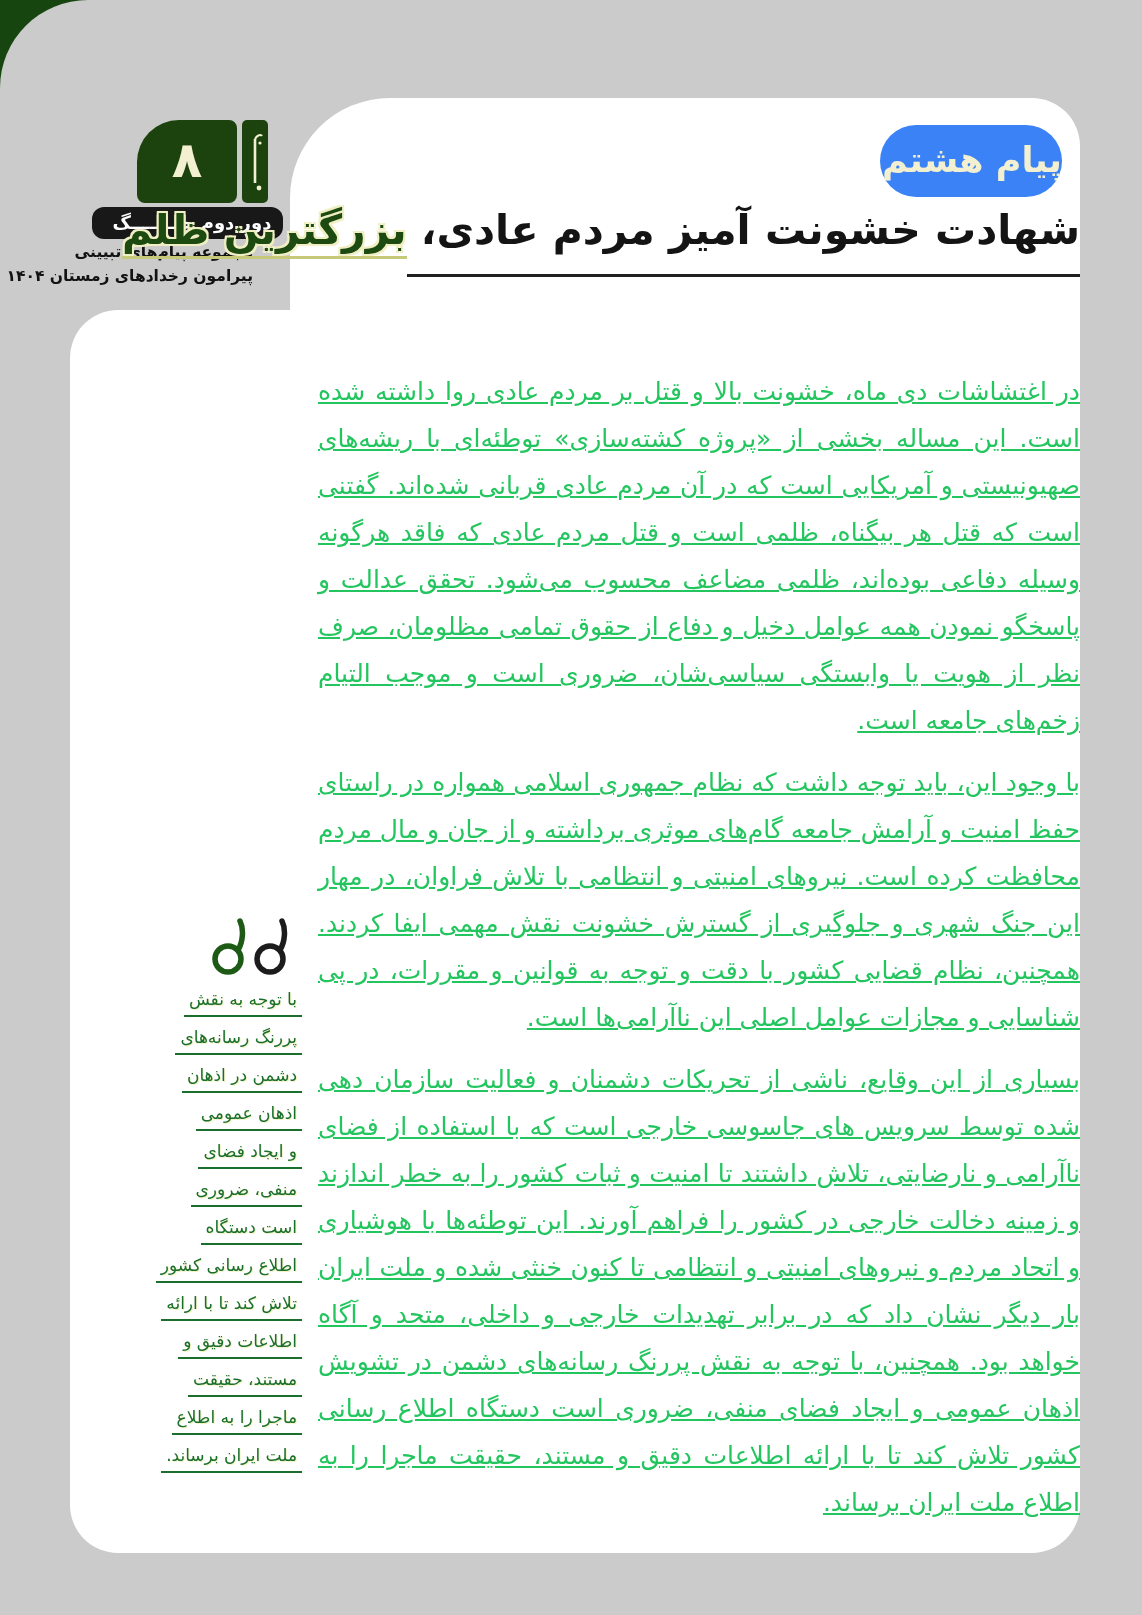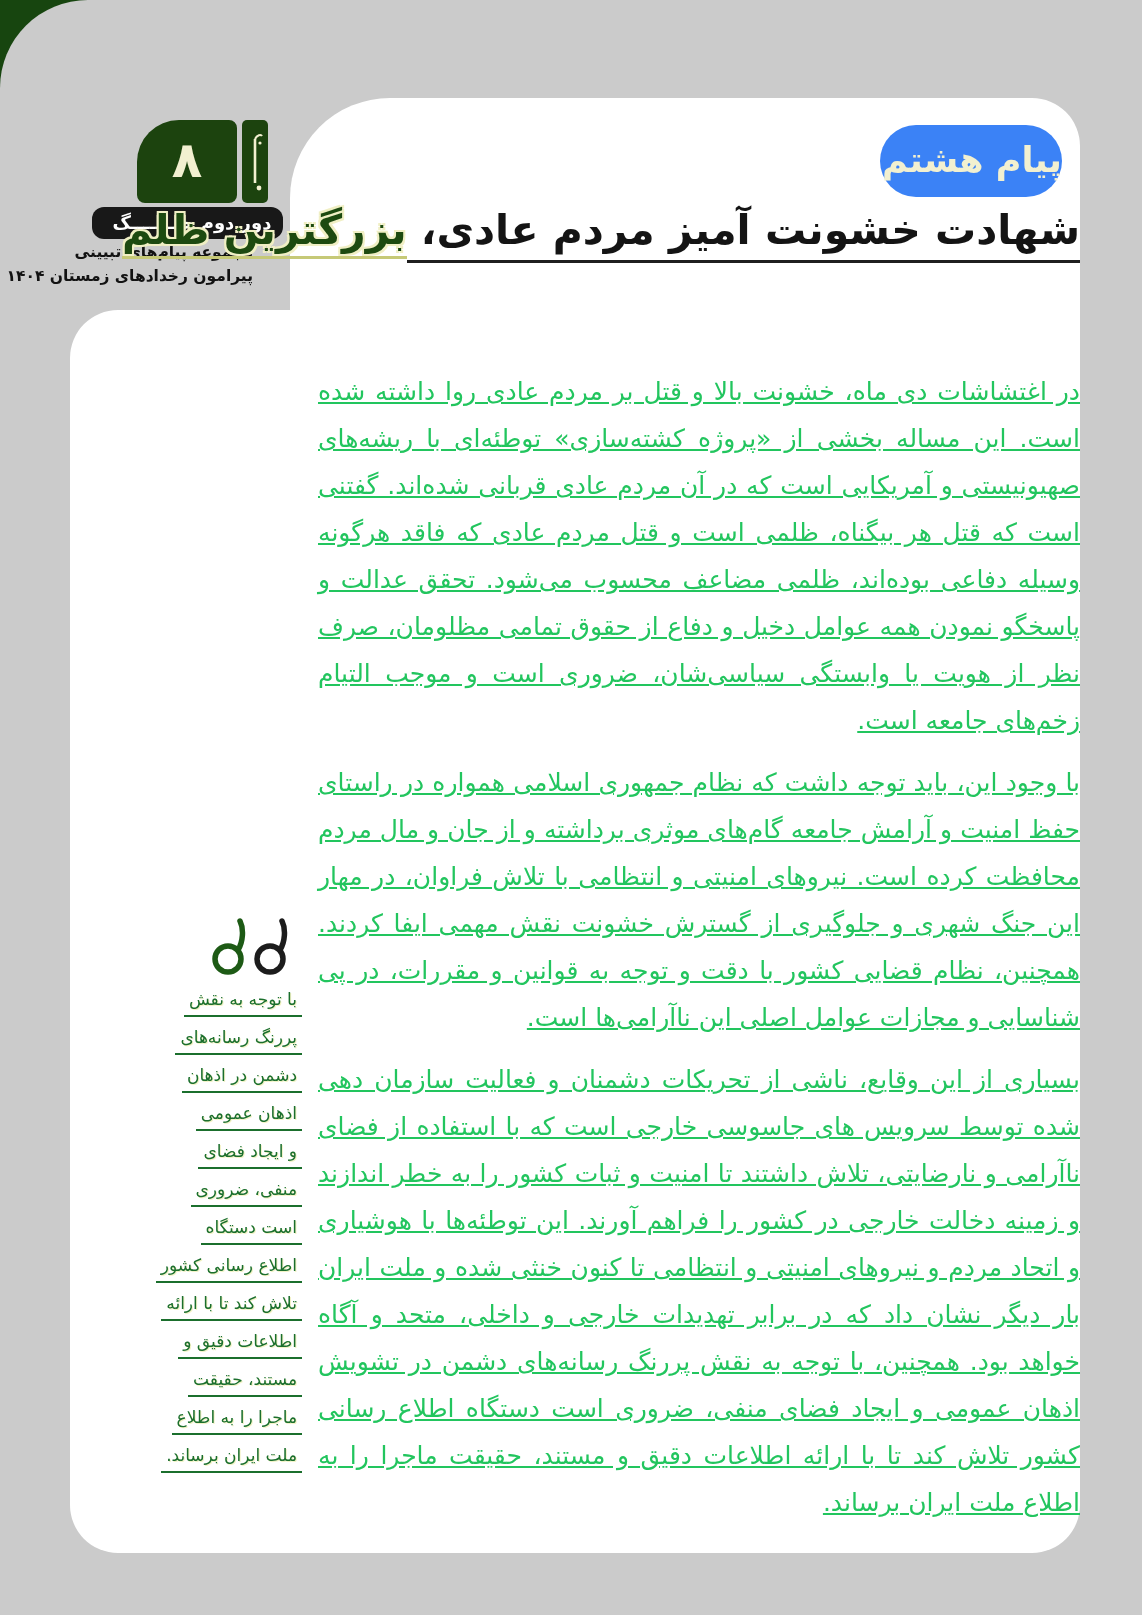--- a/index.html
+++ b/index.html
@@ -22,21 +22,21 @@
   .sub1{top:243px;} .sub2{top:267px;}
 
   
   .msg-pill{position:absolute;left:880px;top:125px;width:182px;height:72px;background:#3b82f6;border-radius:36px;
             color:#f2f0d0;font-size:35px;font-weight:bold;text-align:right;line-height:70px;direction:rtl;}
 
   
   .headline{position:absolute;right:62px;top:192px;width:762px;direction:rtl;text-align:right;
             font-weight:bold;color:#141414;}
   .h-line{font-size:41px;line-height:76px;white-space:nowrap;}
-  .h-dark{border-bottom:3px solid #1f1f1f;padding-bottom:6px;}
+  .h-dark{border-bottom:3px solid #1f1f1f;padding-bottom:20px;}
   .h-green{color:#1d4a10;border-bottom:3px solid #c6c977;padding-bottom:2px;
            text-shadow:2px 2px 0 #f0efc4,-2px -2px 0 #f0efc4,2px -2px 0 #f0efc4,-2px 2px 0 #f0efc4,0 0 3px #f0efc4;}
 
   
   .body-text{position:absolute;right:62px;top:368px;width:762px;direction:rtl;text-align:justify;
              font-size:25px;line-height:47px;color:#22c55e;text-decoration:underline;}
   .body-text p{margin:0 0 15px 0;}
 
   
   .pull-quote{position:absolute;right:840px;top:918px;width:172px;direction:rtl;text-align:right;}

